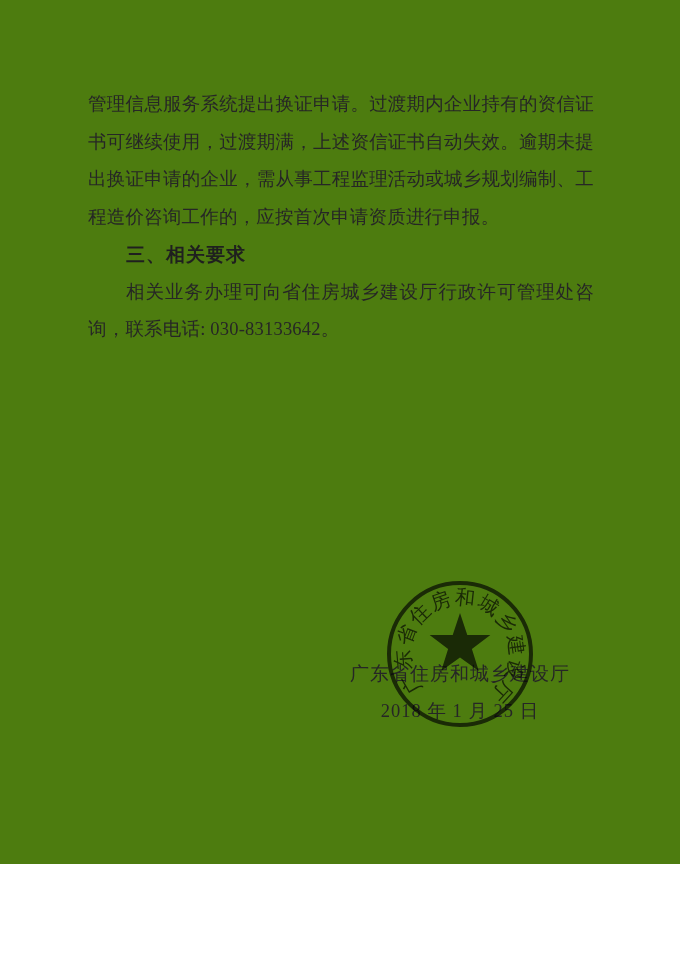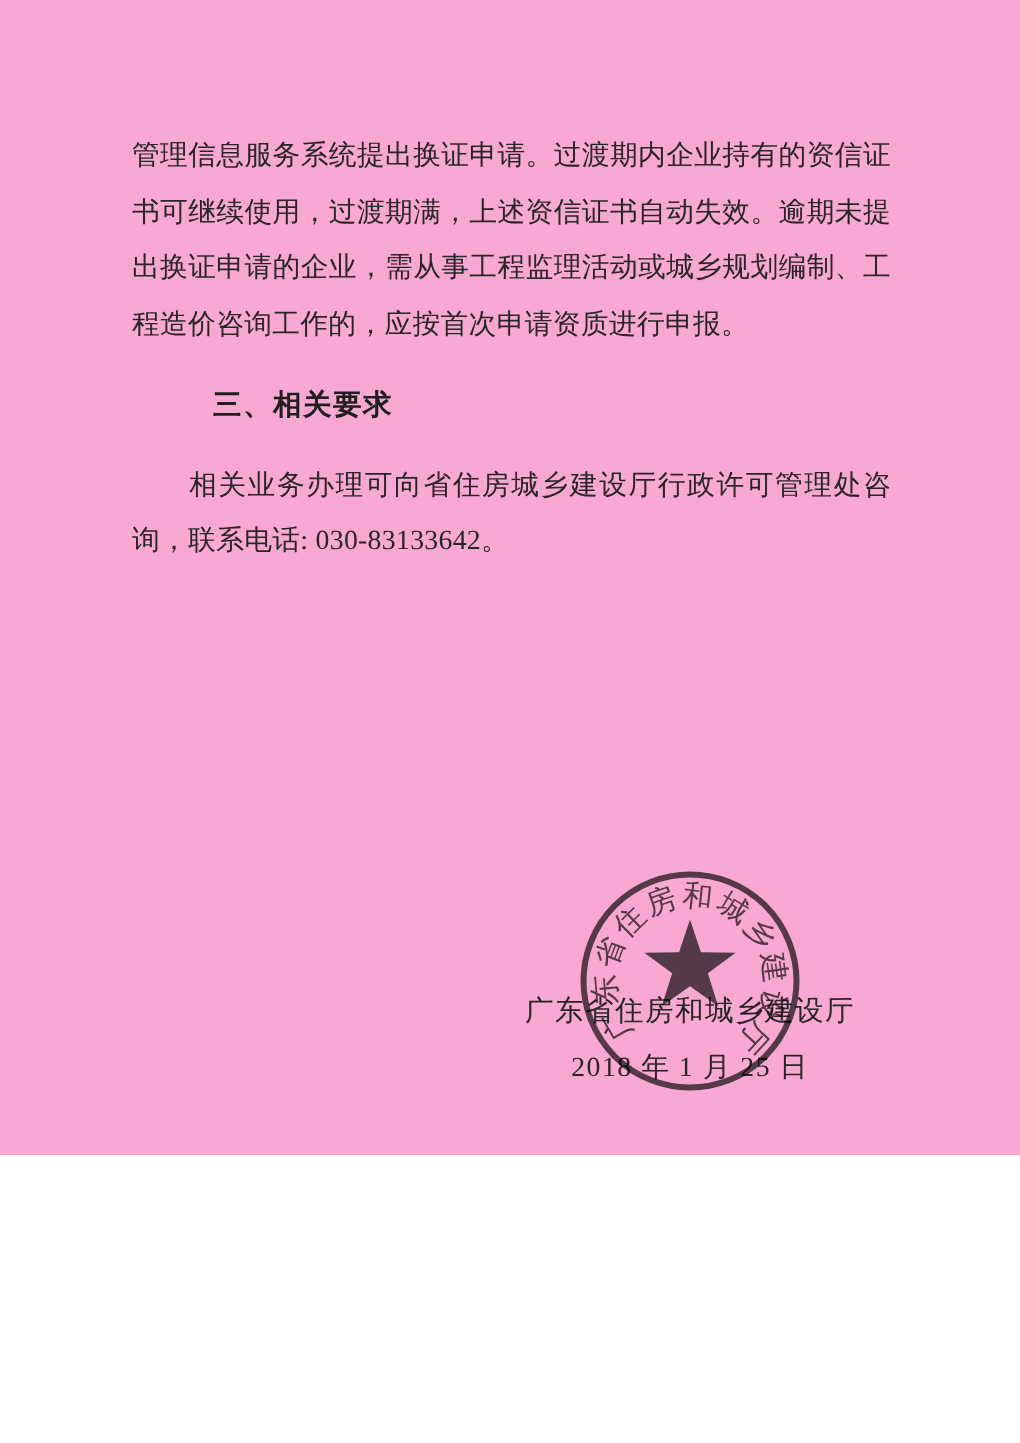--- a/index.html
+++ b/index.html
@@ -3,22 +3,22 @@
 <meta charset="utf-8">
 <style>
   html, body {
     margin: 0;
     padding: 0;
     background: #ffffff;
   }
   .page {
     position: relative;
     width: 680px;
-    height: 770px;
-    background: #f9a8d4;
+    height: 864px;
+    background: #4d7c0f;
     overflow: hidden;
     font-family: "Liberation Serif", "DejaVu Serif", serif;
     color: #262626;
   }
   .doc-body {
     position: absolute;
     left: 88px;
     top: 86px;
     width: 506px;
     font-size: 18.5px;
@@ -27,21 +27,21 @@
     text-align: justify;
   }
   .doc-body p {
     margin: 0;
     padding: 0;
   }
   .para-indent {
     text-indent: 38px;
   }
   .section-heading {
-    margin: 16px;
+    margin: 0;
     padding: 0;
     text-indent: 38px;
     font-family: "Liberation Sans", "DejaVu Sans", sans-serif;
     font-weight: bold;
     font-size: 19px;
     line-height: 37.5px;
     letter-spacing: 1px;
     text-align: left;
     color: #1f1f1f;
   }

